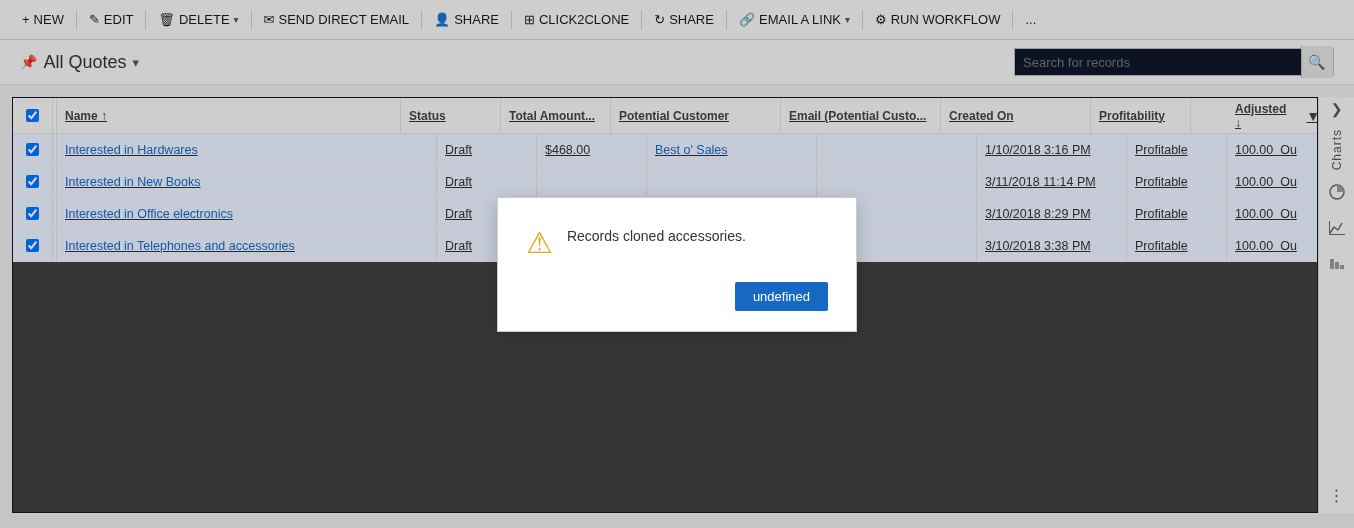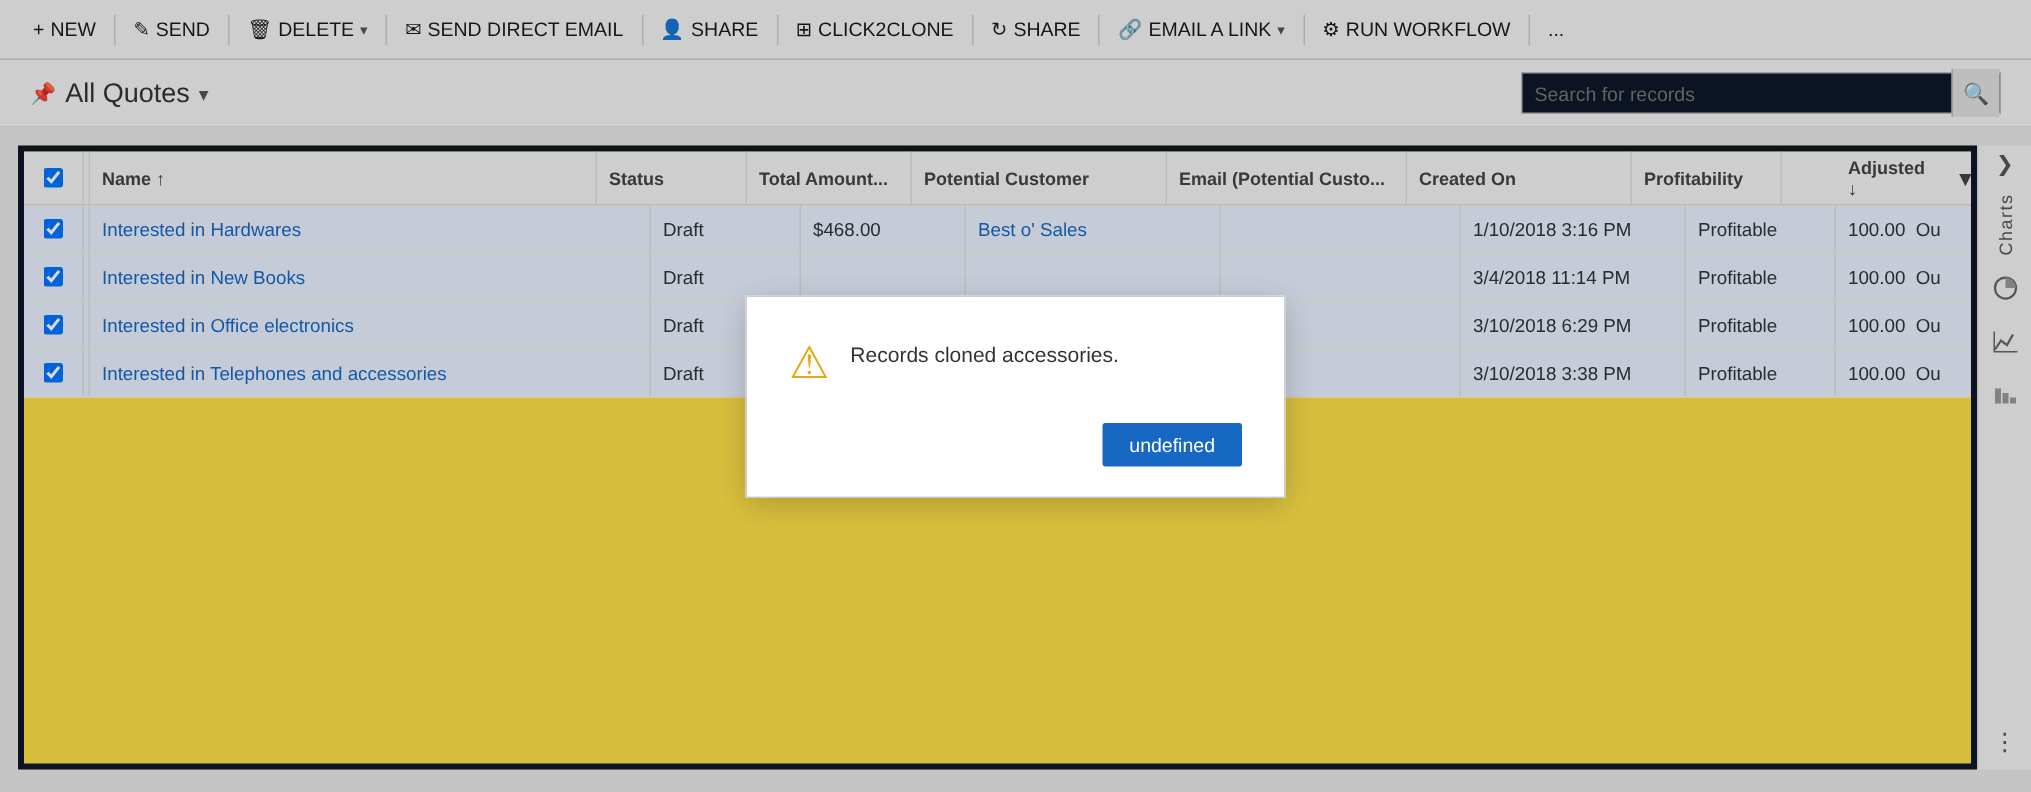--- a/index.html
+++ b/index.html
@@ -86,25 +86,26 @@
     
     .main-area {
       display: flex;
       height: calc(528px - 40px - 48px);
       background: #e8e8e8;
     }
 
     
     .grid-container {
       flex: 1;
-      background: #fde047;
+      background: #404040;
       margin: 12px 0 12px 12px;
-      border: 4px solid #0f172a;
+      border: 1px solid #0f172a;
       overflow: hidden;
       position: relative;
+      text-decoration: underline;
     }
 
     
     .grid-header {
       display: flex;
       align-items: center;
       background: #f3f3f3;
       border-bottom: 1px solid #ddd;
       height: 36px;
       font-weight: 600;
@@ -221,21 +222,21 @@
 <body>
 
 <div class="toolbar">
   <button class="toolbar-btn">
     <span>+</span>
     <span>NEW</span>
   </button>
   <div class="toolbar-sep"></div>
   <button class="toolbar-btn">
     <span>✎</span>
-    <span>SEND</span>
+    <span>EDIT</span>
   </button>
   <div class="toolbar-sep"></div>
   <button class="toolbar-btn">
     <span>🗑</span>
     <span>DELETE</span>
     <span class="dropdown-arrow">▾</span>
   </button>
   <div class="toolbar-sep"></div>
   <button class="toolbar-btn">
     <span>✉</span>
@@ -350,39 +351,39 @@
       <div style="width:4px;min-width:4px;height:100%;border-right:1px solid #ddd;"></div>
       <div class="col-name">
         <a class="row-link">Interested in New Books</a>
       </div>
       <div class="col-status">Draft</div>
       <div class="col-amount"></div>
       <div class="col-customer">
         
       </div>
       <div class="col-email"></div>
-      <div class="col-created">3/4/2018 11:14 PM</div>
+      <div class="col-created">3/11/2018 11:14 PM</div>
       <div class="col-profit">Profitable</div>
       <div class="col-adjusted">100.00&nbsp;&nbsp;Ou</div>
     </div>
         <div class="grid-row selected">
       <div class="col-check">
         <input type="checkbox" checked="" style="">
       </div>
       <div style="width:4px;min-width:4px;height:100%;border-right:1px solid #ddd;"></div>
       <div class="col-name">
         <a class="row-link">Interested in Office electronics</a>
       </div>
       <div class="col-status">Draft</div>
       <div class="col-amount"></div>
       <div class="col-customer">
         
       </div>
       <div class="col-email"></div>
-      <div class="col-created">3/10/2018 6:29 PM</div>
+      <div class="col-created">3/10/2018 8:29 PM</div>
       <div class="col-profit">Profitable</div>
       <div class="col-adjusted">100.00&nbsp;&nbsp;Ou</div>
     </div>
         <div class="grid-row selected">
       <div class="col-check">
         <input type="checkbox" checked="" style="">
       </div>
       <div style="width:4px;min-width:4px;height:100%;border-right:1px solid #ddd;"></div>
       <div class="col-name">
         <a class="row-link">Interested in Telephones and accessories</a>

